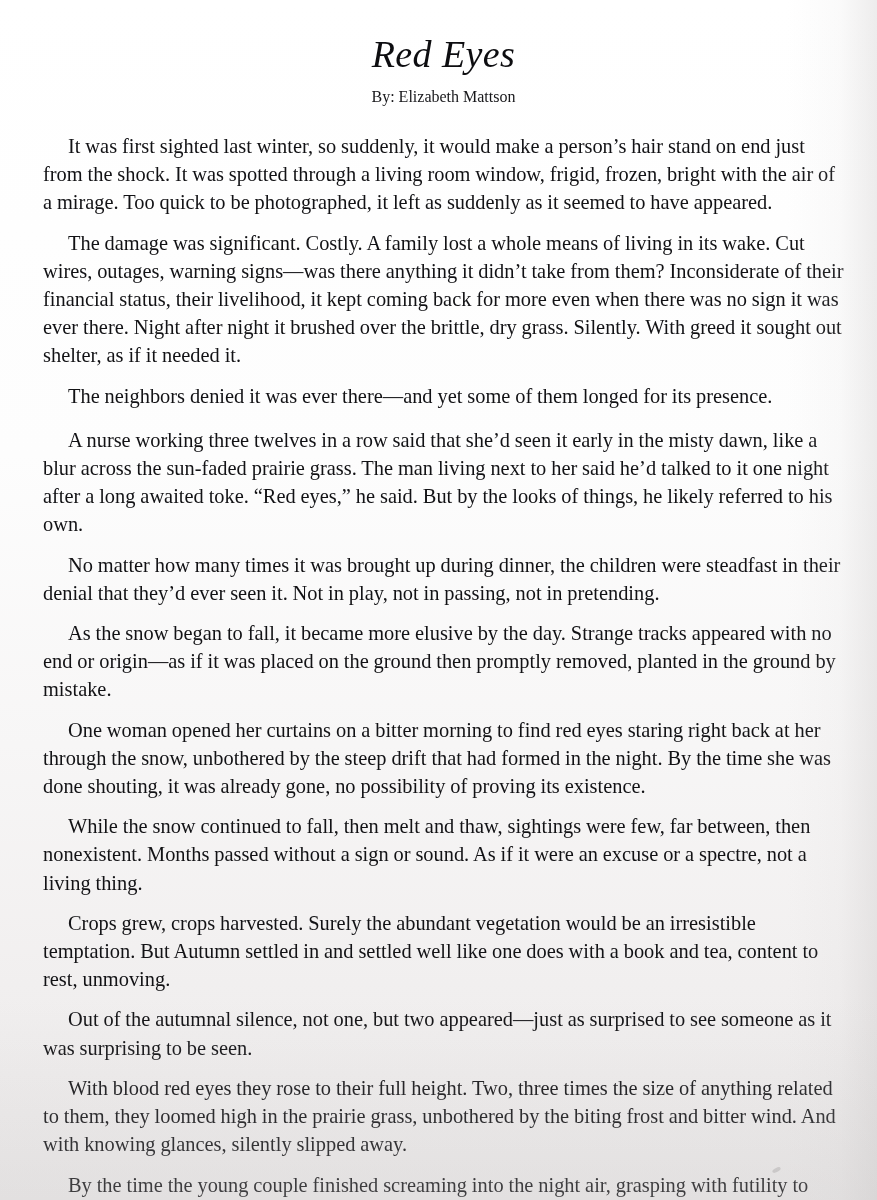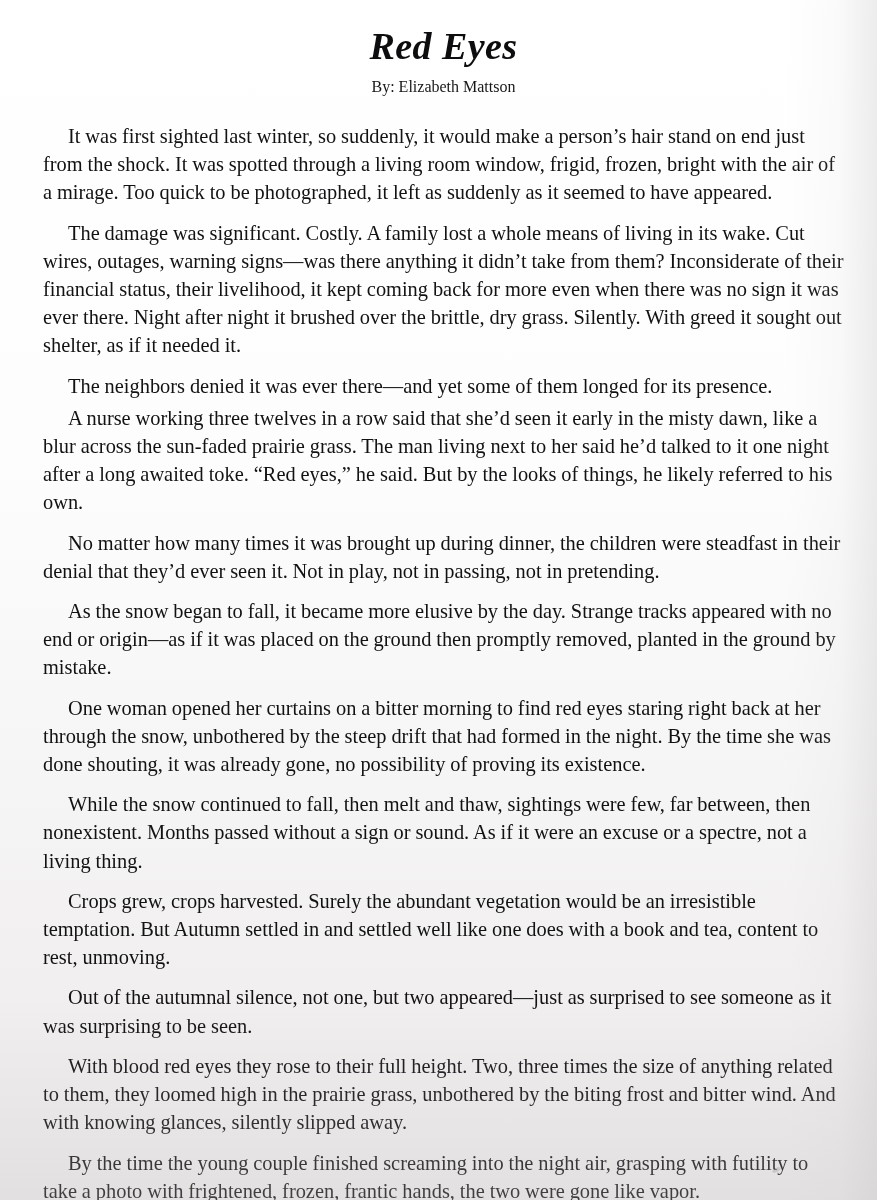--- a/index.html
+++ b/index.html
@@ -56,23 +56,23 @@
     background: rgba(168,165,165,0.42);
     transform: rotate(-28deg);
     pointer-events: none;
   }
 
   .masthead {
     padding-top: 24px;
     text-align: center;
   }
   .doc-title {
-    margin: 0;
+    margin: 8px;
     font-style: italic;
-    font-weight: 700;
+    font-weight: 400;
     font-size: 38px;
     line-height: 44px;
     letter-spacing: 0.4px;
     color: #0d0d10;
   }
   .doc-byline {
     margin: 6px 0 0 0;
     font-size: 16px;
     line-height: 26px;
     color: #17171a;
@@ -86,21 +86,21 @@
     font-size: 20.4px;
     line-height: 28.2px;
     color: #121215;
     text-indent: 25px;
     text-align: left;
     word-spacing: -0.2px;
     -webkit-font-smoothing: antialiased;
   }
   
   .para.tight {
-    margin-bottom: 4px;
+    margin-bottom: 16px;
   }
   .para:last-child {
     margin-bottom: 0;
   }
 </style>
 </head>
 <body>
 
 <div class="page">
 

